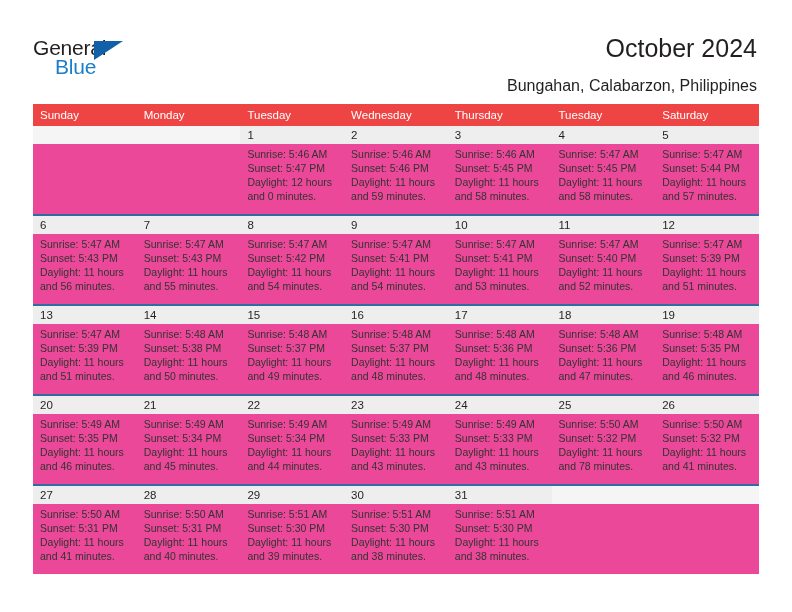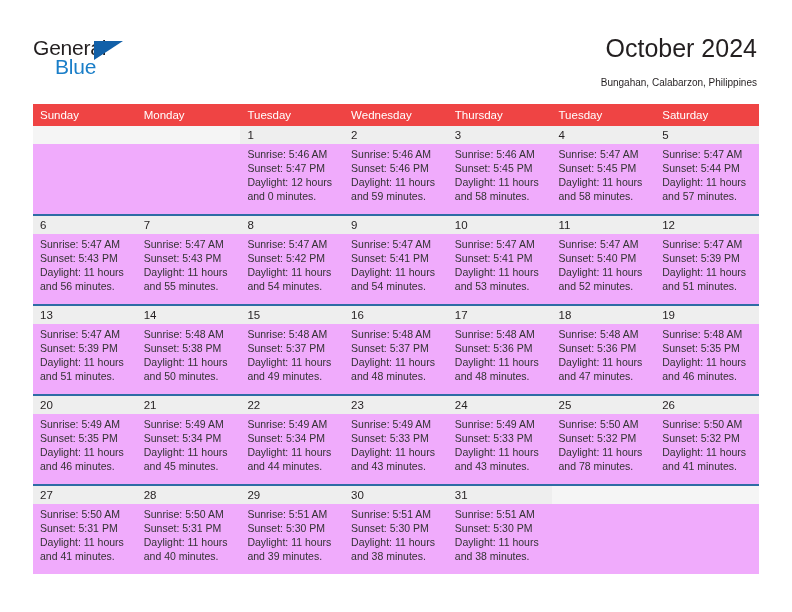--- a/index.html
+++ b/index.html
@@ -70,21 +70,21 @@
     font-size: 25px;
     color: #231f20;
     text-align: right;
     white-space: nowrap;
     font-family: "Liberation Sans", sans-serif;
   }
   .subtitle {
     position: absolute;
     right: 35px;
     top: 77px;
-    font-size: 10px;
+    font-size: 16px;
     color: #231f20;
     text-align: right;
     white-space: nowrap;
     font-family: "Liberation Sans", sans-serif;
   }
 
   
   .calendar {
     position: absolute;
     left: 33px;
@@ -116,21 +116,21 @@
     padding: 3px 0 3px 7px;
     vertical-align: top;
     height: 12px;
     font-family: "Liberation Sans", sans-serif;
   }
   tr.datenum-row td.empty {
     background: #f5f5f5;
   }
 
   tr.detail-row td {
-    background: #f0abfc;
+    background: #ec4899;
     font-size: 10.5px;
     color: #333333;
     padding: 3px 4px 7px 7px;
     vertical-align: top;
     line-height: 14.1px;
     height: 60px;
     font-family: "Liberation Sans", sans-serif;
   }
 
   tr.week-sep td {

